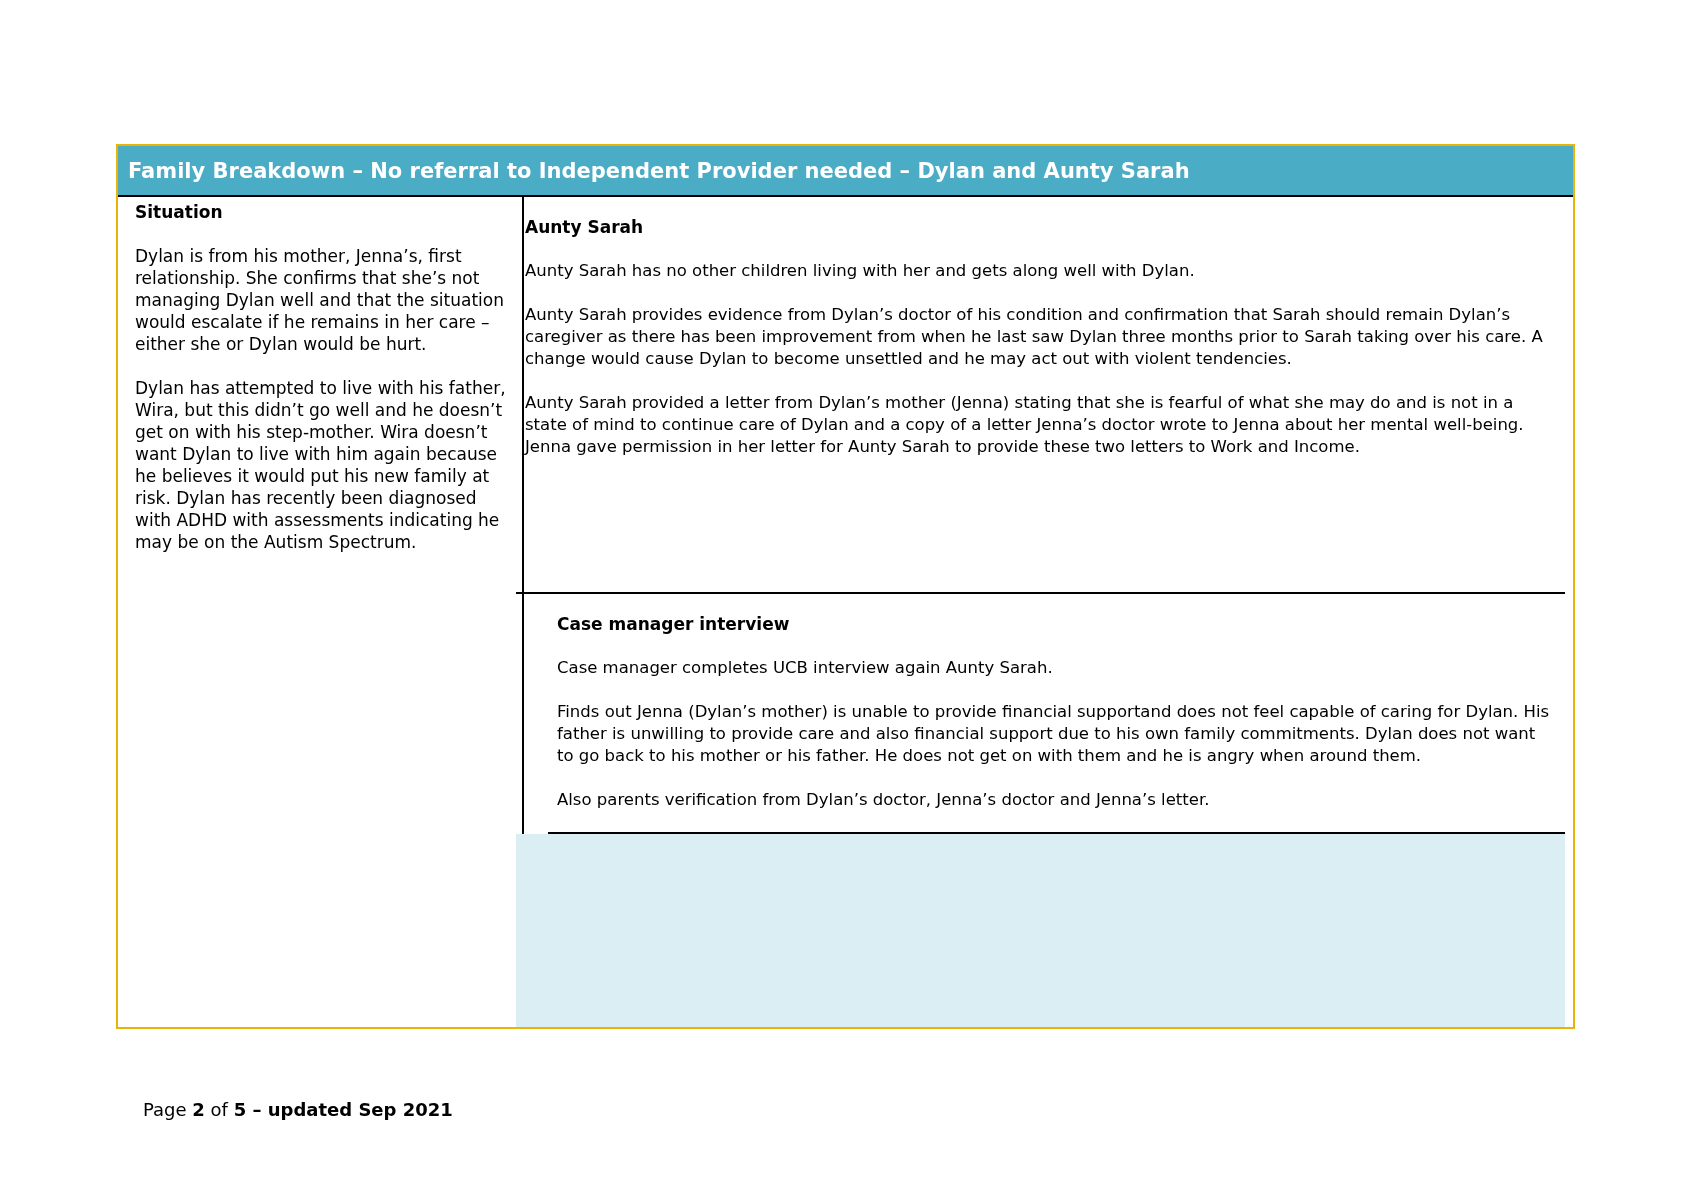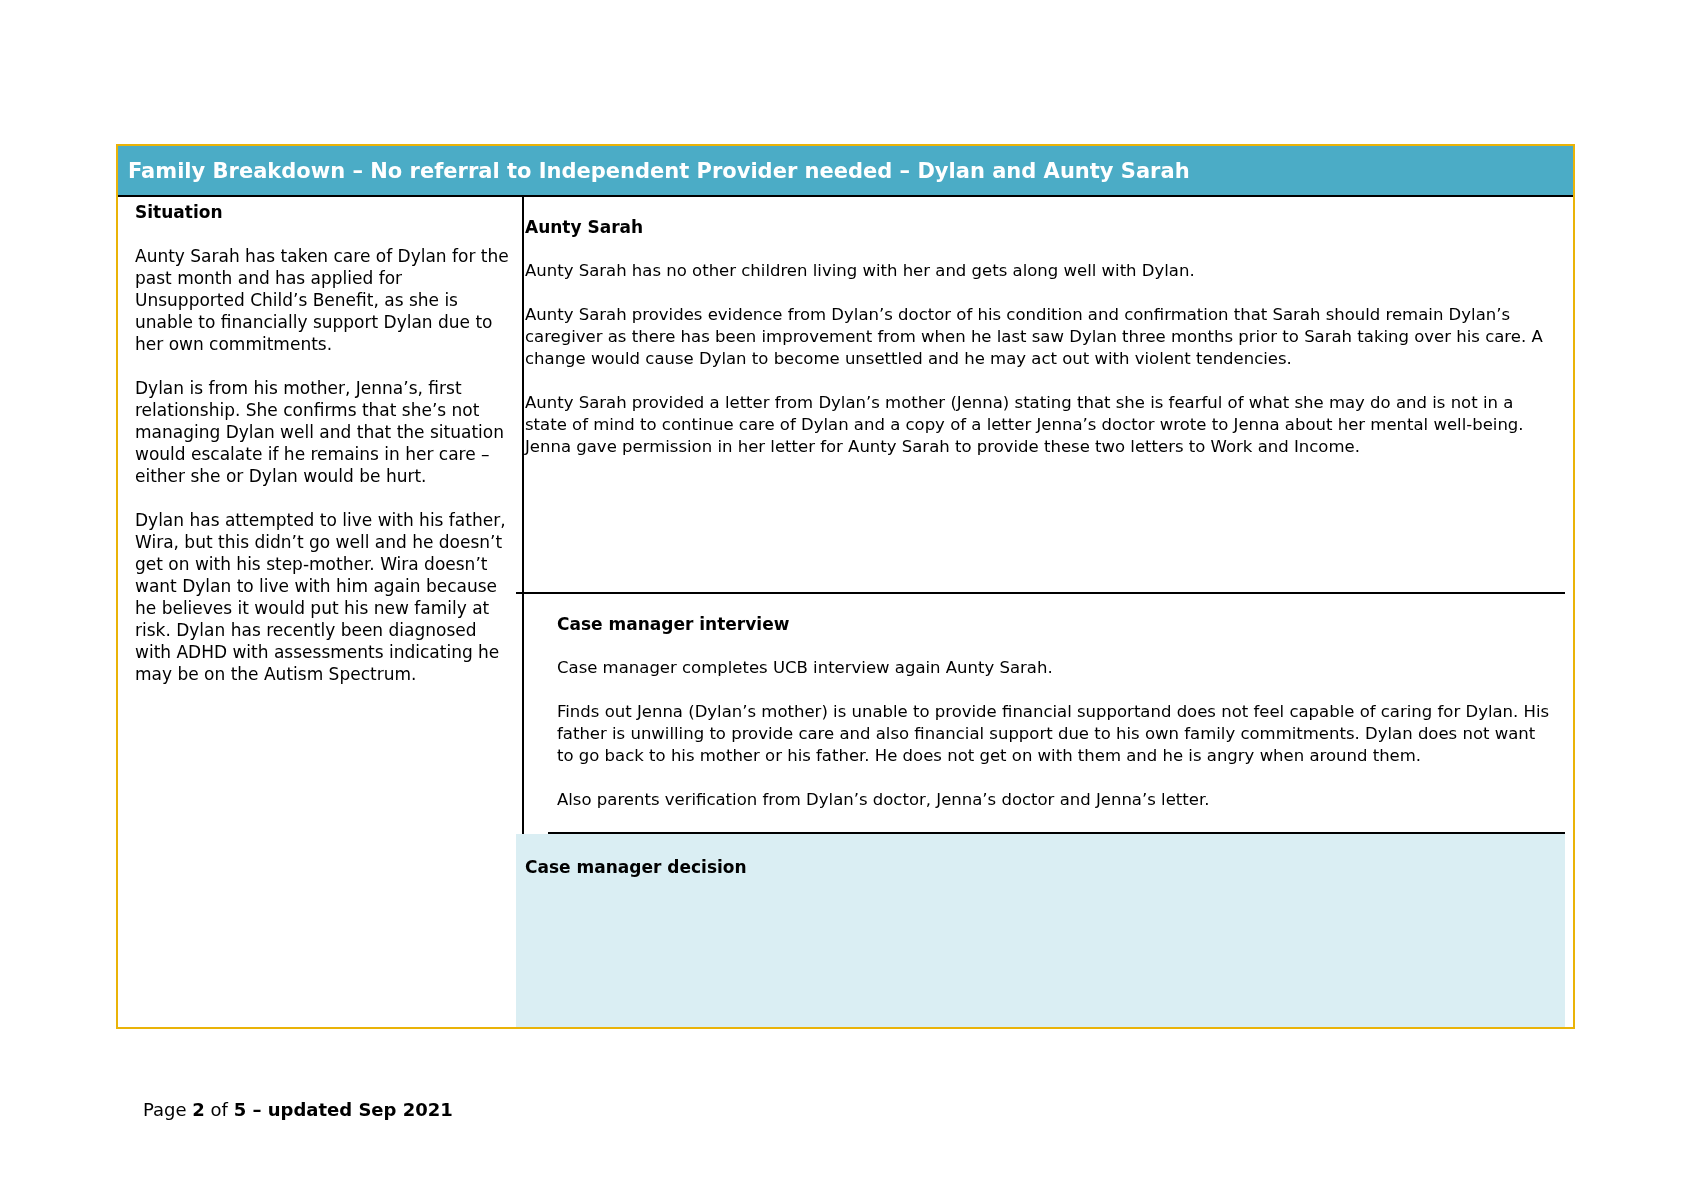--- a/index.html
+++ b/index.html
@@ -37,39 +37,37 @@
   .footer b { font-weight: bold; }
 </style>
 </head>
 <body>
 
 <div class="table">
   <div class="hdr">Family Breakdown – No referral to Independent Provider needed – Dylan and Aunty Sarah</div>
 
   <div class="col-left">
     <div class="h">Situation</div>
-    <p>Aunty Sarah has taken care of Dylan for the past month and has applied for Unsupported Child’s Benefit, as she is unable to financially support Dylan due to her own commitments.</p>
     <p>Dylan is from his mother, Jenna’s, first relationship.   She confirms that she’s not managing Dylan well and that the situation would escalate if he remains in her care – either she or Dylan would be hurt.</p>
     <p>Dylan has attempted to live with his father, Wira, but this didn’t go well and he doesn’t get on with his step-mother. Wira doesn’t want Dylan to live with him again because he believes it would put his new family at risk. Dylan has recently been diagnosed with ADHD with assessments indicating he may be on the Autism Spectrum.</p>
   </div>
 
   <div class="col-right">
     <div class="sec sec-aunty">
       <div class="h">Aunty Sarah</div>
       <p>Aunty Sarah has no other children living with her and gets along well with Dylan.</p>
       <p>Aunty Sarah provides evidence from Dylan’s doctor of his condition and confirmation that Sarah should remain Dylan’s caregiver as there has been improvement from when he last saw Dylan three months prior to Sarah taking over his care.  A change would cause Dylan to become unsettled and he may act out with violent tendencies.</p>
       <p>Aunty Sarah provided a letter from Dylan’s mother (Jenna) stating that she is fearful of what she may do and is not in a state of mind to continue care of Dylan and a copy of a letter Jenna’s doctor wrote to Jenna about her mental well-being.  Jenna gave permission in her letter for Aunty Sarah to provide these two letters to Work and Income.</p>
     </div>
 
     <div class="sec sec-interview">
       <div class="h">Case manager interview</div>
       <p>Case manager completes UCB interview again Aunty Sarah.</p>
       <p>Finds out Jenna (Dylan’s mother) is unable to provide financial supportand does not feel capable of caring for Dylan.  His father is unwilling to provide care and also financial support due to his own family commitments.  Dylan does not want to go back to his mother or his father.  He does not get on with them and he is angry when around them.</p>
       <p>Also parents verification from Dylan’s doctor, Jenna’s doctor and Jenna’s letter.</p>
     </div>
 
     <div class="sec sec-decision">
-      <div class="h">Case manager decision</div>
     </div>
   </div>
 </div>
 
 <div class="footer"><span>Page </span><b>2</b><span> of </span><b>5</b><b> – updated Sep 2021</b></div>
 
 </body></html>

